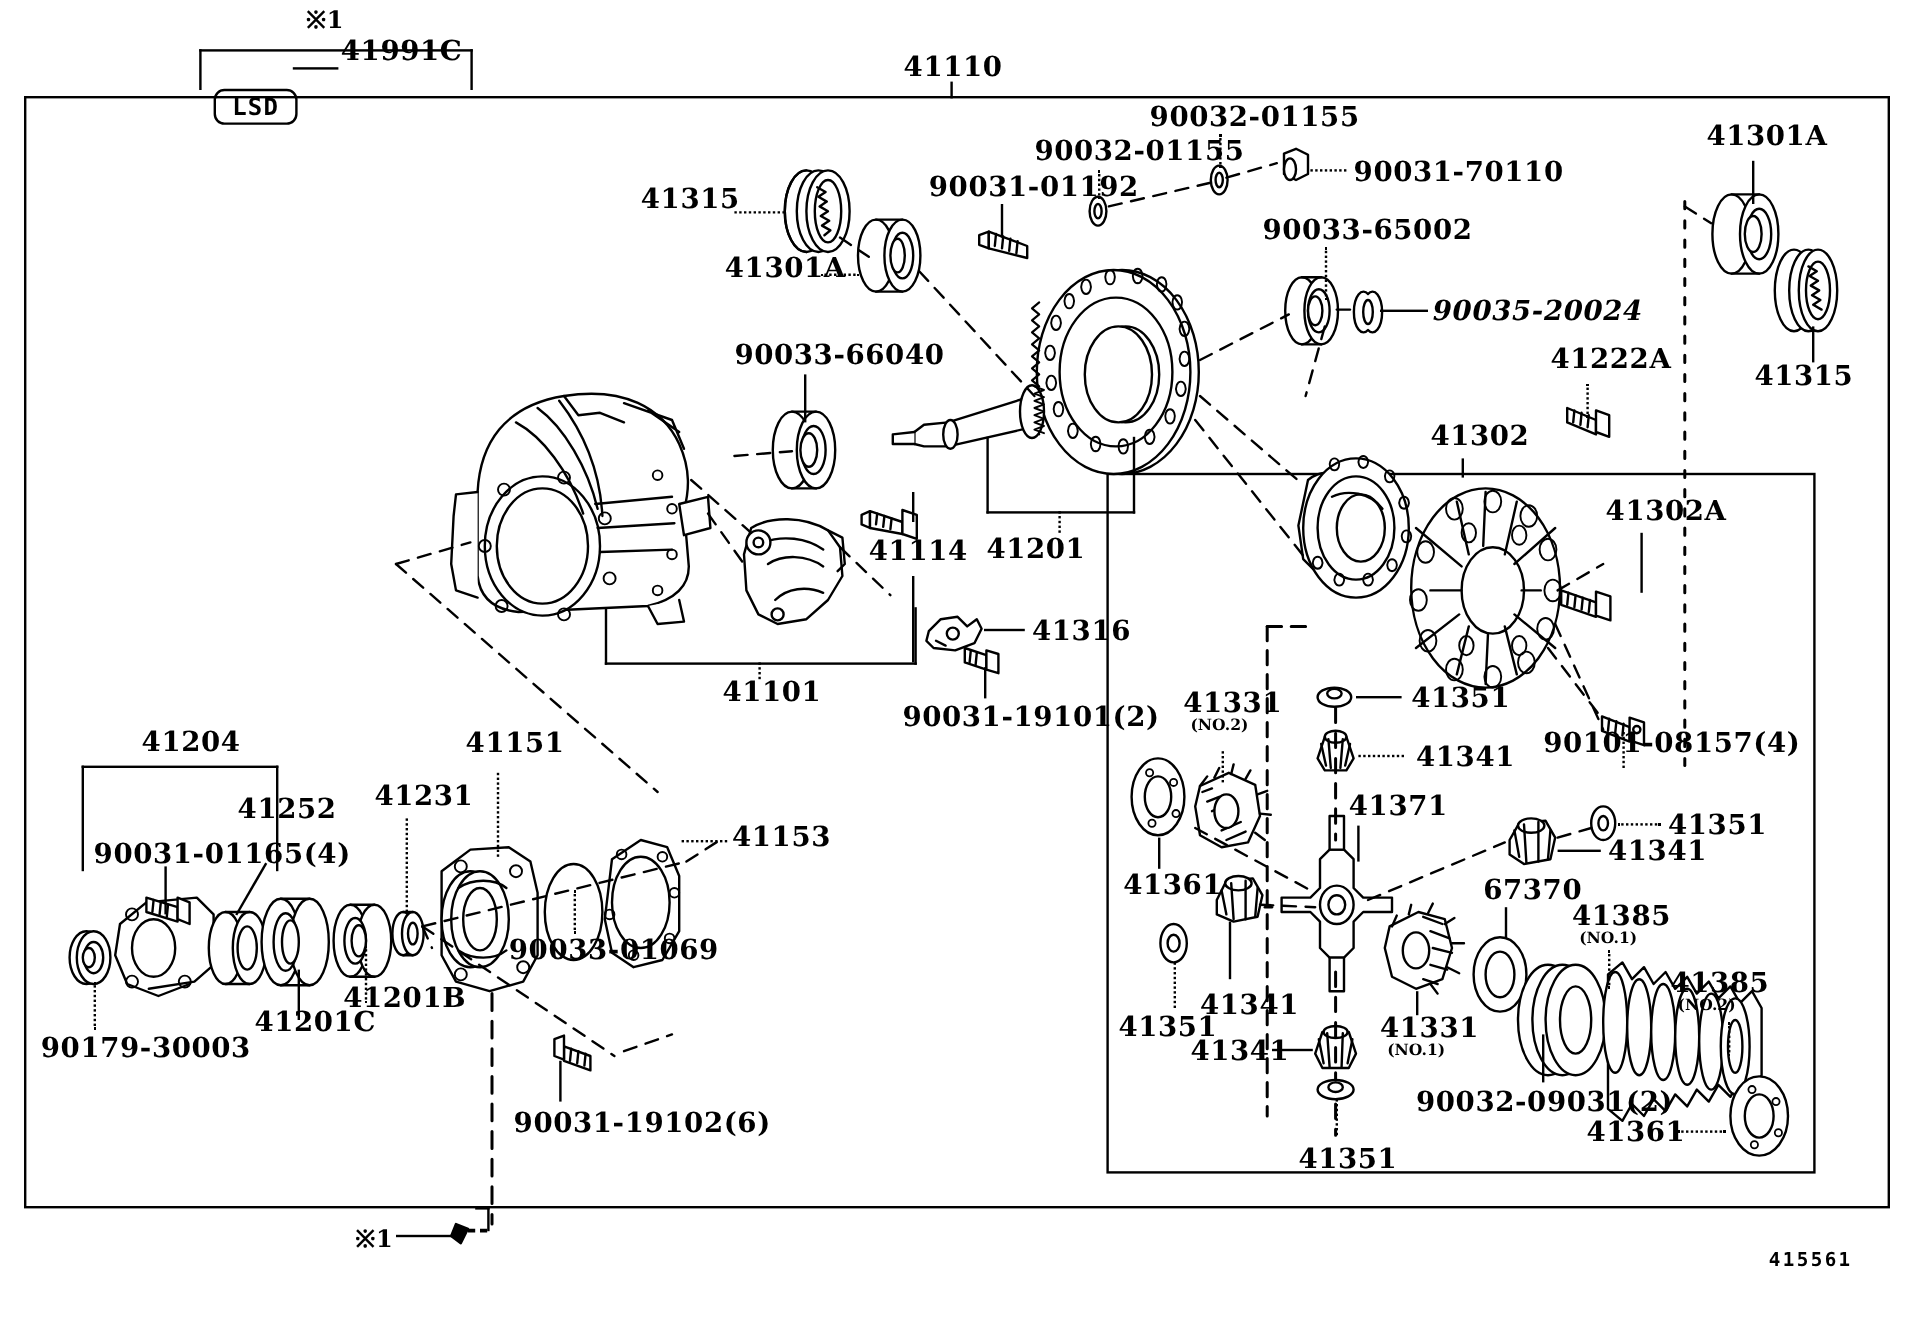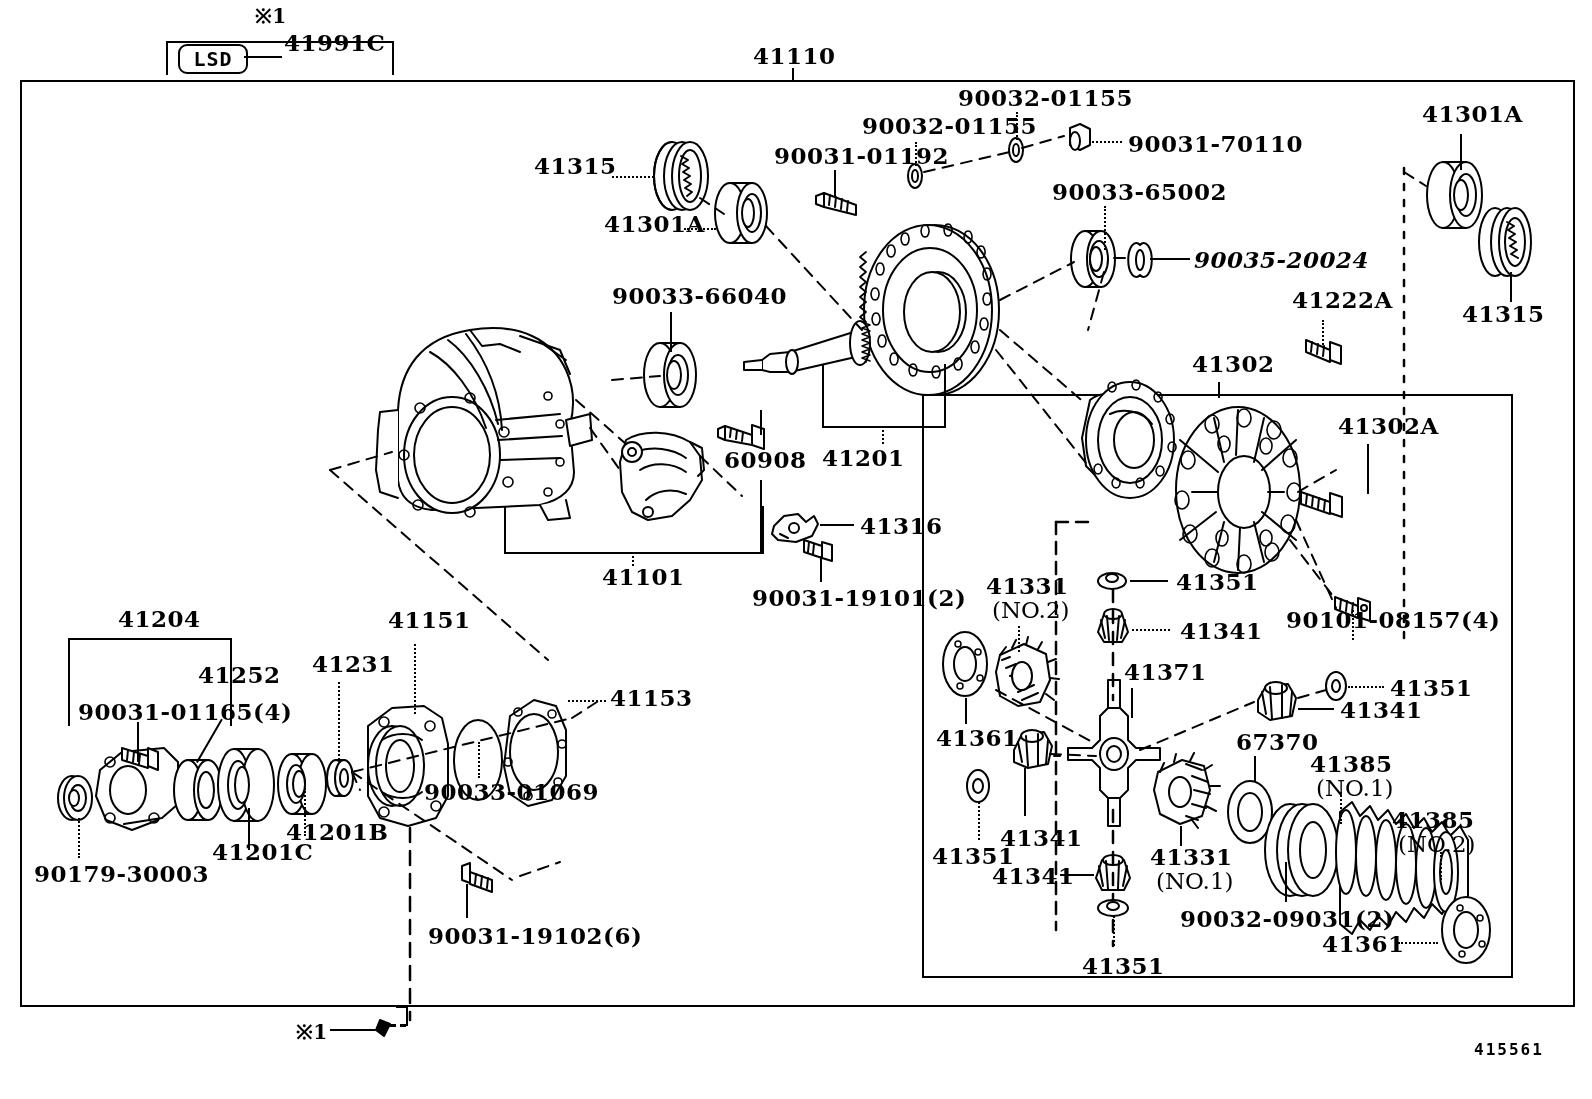--- a/index.html
+++ b/index.html
@@ -4,21 +4,21 @@
 <style>
   html,body{margin:0;padding:0;background:#fff;}
   body{width:1592px;height:1099px;position:relative;overflow:hidden;
        font-family:"DejaVu Serif","Liberation Serif",serif;color:#000;}
 
   #stage{position:absolute;inset:0;}
 
   
   .lbl{position:absolute;font-size:23px;font-weight:700;letter-spacing:.5px;
        white-space:nowrap;font-family:"DejaVu Serif","Liberation Serif",serif;}
-  .lbl.sub{font-size:23px;font-weight:400;letter-spacing:0;}
+  .lbl.sub{font-size:13px;font-weight:700;letter-spacing:0;}
 
   
   .frame{position:absolute;border:2px solid #000;}
   .inset{position:absolute;border:2px solid #000;}
 
   
   .ln{position:absolute;background:#000;}
   .ln.h{height:2px;}
   .ln.v{width:2px;}
   .dot-h{position:absolute;height:0;border-top:2px dotted #000;}
@@ -27,21 +27,21 @@
   .ln-rot{position:absolute;height:2px;background:#000;transform-origin:0 0;}
 
   
   .brk{position:absolute;border:2px solid #000;border-top:none;}
   .brk-dn{position:absolute;border:2px solid #000;border-bottom:none;}
 
   
   .lsd-pill{position:absolute;border:2.5px solid #000;border-radius:9px;
             display:flex;align-items:center;justify-content:center;
             font-size:20px;font-weight:700;letter-spacing:1px;
-            font-family:"DejaVu Sans Mono","Liberation Mono",monospace;}
+            font-family:"DejaVu Sans Mono","Liberation Mono",monospace;margin-top:30px;}
 
   
   svg.art{position:absolute;left:0;top:0;width:1592px;height:1099px;
           pointer-events:none;}
   svg.art *{vector-effect:non-scaling-stroke;}
 
   .corner-code{position:absolute;font-size:16px;letter-spacing:2px;
       font-family:"DejaVu Sans Mono","Liberation Mono",monospace;font-weight:700;}
 </style>
 </head>
@@ -709,21 +709,21 @@
   <div class="lbl" style="left:958px;top:84px;">90032-01155</div>
   <div class="lbl" style="left:1128px;top:130px;">90031-70110</div>
   <div class="lbl" style="left:1052px;top:178px;">90033-65002</div>
   <div class="lbl" style="left:1194px;top:246px;font-style:italic;">90035-20024</div>
   <div class="lbl" style="left:1422px;top:100px;">41301A</div>
   <div class="lbl" style="left:1462px;top:300px;">41315</div>
   <div class="lbl" style="left:1292px;top:286px;">41222A</div>
   <div class="lbl" style="left:1192px;top:350px;">41302</div>
   <div class="lbl" style="left:1338px;top:412px;">41302A</div>
   <div class="lbl" style="left:822px;top:444px;">41201</div>
-  <div class="lbl" style="left:724px;top:446px;">60908</div>
+  <div class="lbl" style="left:724px;top:446px;">41114</div>
   <div class="lbl" style="left:602px;top:563px;">41101</div>
   <div class="lbl" style="left:860px;top:512px;">41316</div>
   <div class="lbl" style="left:752px;top:584px;">90031-19101(2)</div>
   <div class="lbl" style="left:118px;top:605px;">41204</div>
   <div class="lbl" style="left:198px;top:661px;">41252</div>
   <div class="lbl" style="left:78px;top:698px;">90031-01165(4)</div>
   <div class="lbl" style="left:34px;top:860px;">90179-30003</div>
   <div class="lbl" style="left:212px;top:838px;">41201C</div>
   <div class="lbl" style="left:286px;top:818px;">41201B</div>
   <div class="lbl" style="left:312px;top:650px;">41231</div>

